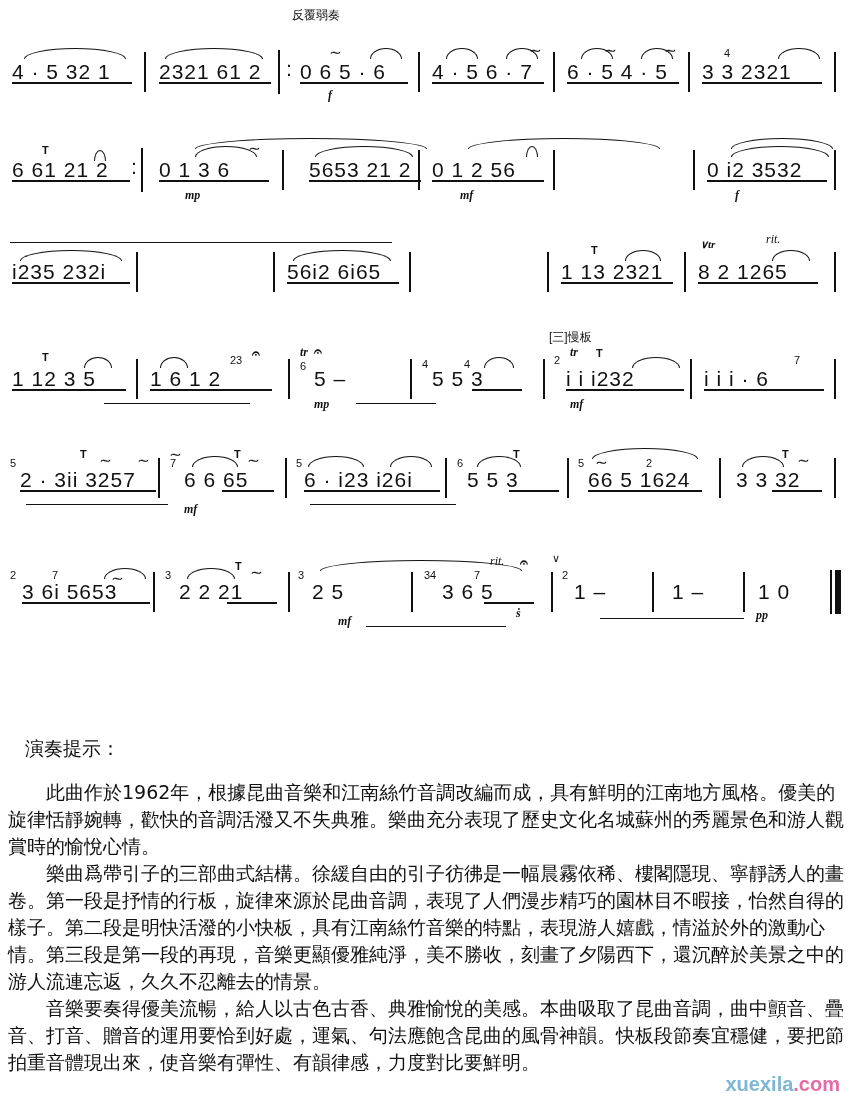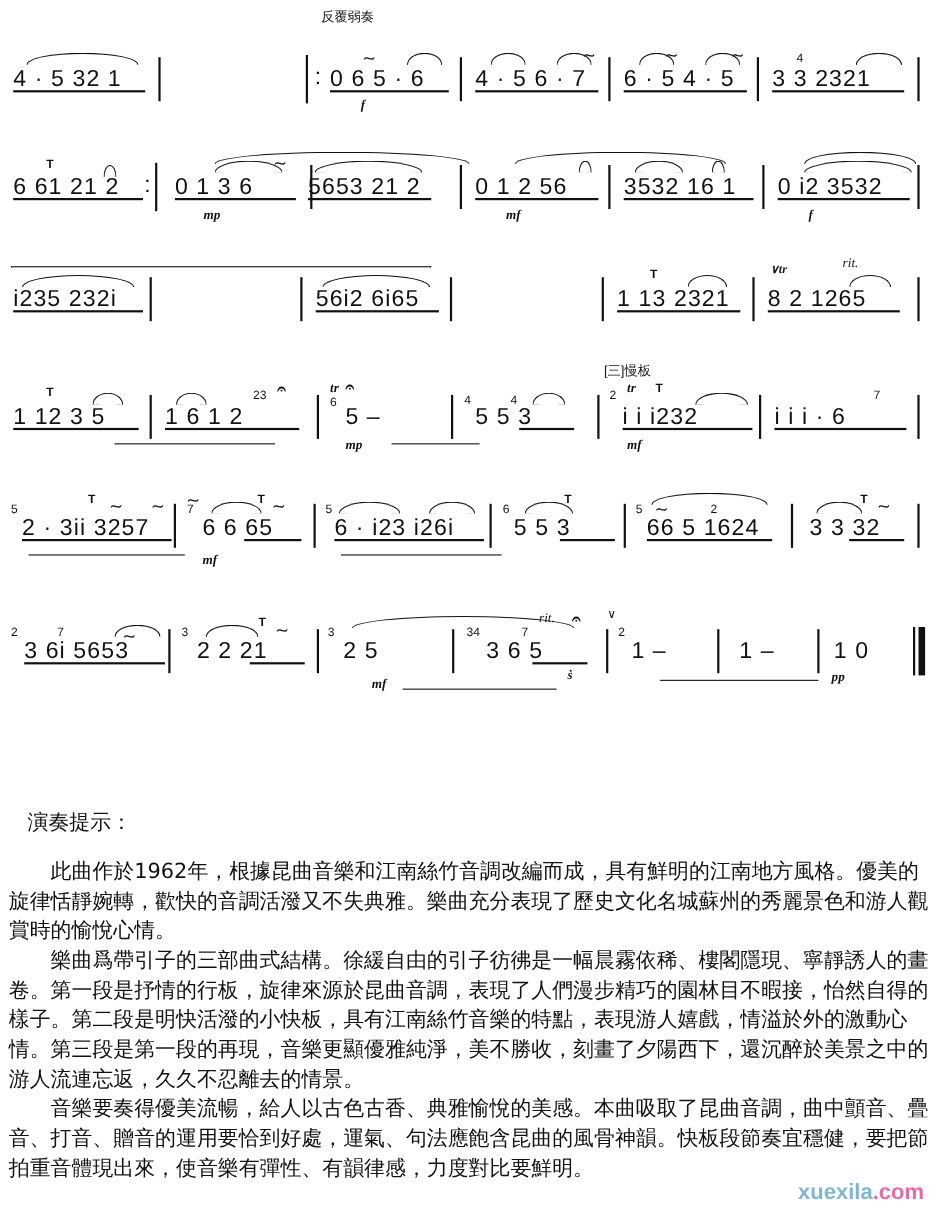--- a/index.html
+++ b/index.html
@@ -35,20 +35,25 @@
 <div class="score">
 
   <div class="label" style="left:292px;top:7px;">反覆弱奏</div>
   <div class="system" style="top:40px;">
     <div class="measure" style="left:8px;width:130px;">
       <div class="slur" style="left:16px;top:8px;width:100px;"></div>
       <div class="note" style="left:4px;top:20px;">4 · 5 32 1</div>
       <div class="ul1" style="left:4px;top:42px;width:120px;"></div>
     </div>
     <div class="barline" style="left:144px;top:12px;height:40px;"></div>
+    <div class="measure" style="left:155px;width:120px;">
+      <div class="slur" style="left:10px;top:8px;width:96px;"></div>
+      <div class="note" style="left:4px;top:20px;">2321  61 2</div>
+      <div class="ul1" style="left:4px;top:42px;width:112px;"></div>
+    </div>
     <div class="barline double" style="left:278px;top:10px;height:44px;"></div>
     <div class="repeat-dots" style="left:287px;top:22px;">·<br>·</div>
     <div class="measure" style="left:296px;width:115px;">
       <div class="mark" style="left:34px;top:4px;">⁓</div>
       <div class="slur" style="left:74px;top:8px;width:30px;"></div>
       <div class="note" style="left:4px;top:20px;">0  6   5 · 6</div>
       <div class="ul1" style="left:4px;top:42px;width:108px;"></div>
       <div class="dyn" style="left:32px;top:48px;">f</div>
     </div>
     <div class="barline" style="left:418px;top:12px;height:40px;"></div>
@@ -89,40 +94,34 @@
     <div class="barline double" style="left:141px;top:10px;height:44px;"></div>
     <div class="measure" style="left:155px;width:120px;">
       <div class="slur" style="left:40px;top:0px;width:230px;"></div>
       <div class="slur" style="left:40px;top:8px;width:60px;"></div>
       <div class="mark" style="left:94px;top:2px;">⁓</div>
       <div class="note" style="left:4px;top:20px;">0  1   3  6</div>
       <div class="ul1" style="left:4px;top:42px;width:110px;"></div>
       <div class="dyn" style="left:30px;top:50px;">mp</div>
     </div>
     <div class="barline" style="left:282px;top:12px;height:40px;"></div>
-    <div class="measure" style="left:276px;width:120px;text-decoration:underline;">
+    <div class="measure" style="left:305px;width:120px;text-decoration:underline;">
       <div class="slur" style="left:10px;top:8px;width:96px;"></div>
       <div class="note" style="left:4px;top:20px;">5653  21 2</div>
       <div class="ul1" style="left:4px;top:42px;width:112px;"></div>
     </div>
     <div class="barline" style="left:418px;top:12px;height:40px;"></div>
     <div class="measure" style="left:428px;width:120px;">
       <div class="slur" style="left:40px;top:0px;width:190px;"></div>
       <div class="slur" style="left:98px;top:8px;width:10px;"></div>
       <div class="note" style="left:4px;top:20px;">0  1   2 56</div>
       <div class="ul1" style="left:4px;top:42px;width:112px;"></div>
       <div class="dyn" style="left:32px;top:50px;">mf</div>
     </div>
     <div class="barline" style="left:553px;top:12px;height:40px;"></div>
-    <div class="measure" style="left:563px;width:130px;">
-      <div class="slur" style="left:14px;top:8px;width:42px;"></div>
-      <div class="slur" style="left:84px;top:8px;width:10px;"></div>
-      <div class="note" style="left:4px;top:20px;">3532  16 1</div>
-      <div class="ul1" style="left:4px;top:42px;width:118px;"></div>
-    </div>
     <div class="barline" style="left:693px;top:12px;height:40px;"></div>
     <div class="measure" style="left:703px;width:128px;">
       <div class="slur" style="left:28px;top:0px;width:100px;"></div>
       <div class="slur" style="left:28px;top:8px;width:96px;"></div>
       <div class="note" style="left:4px;top:20px;">0 i2  3532</div>
       <div class="ul1" style="left:4px;top:42px;width:120px;"></div>
       <div class="dyn" style="left:32px;top:50px;">f</div>
     </div>
     <div class="barline" style="left:834px;top:12px;height:40px;"></div>
   </div>

